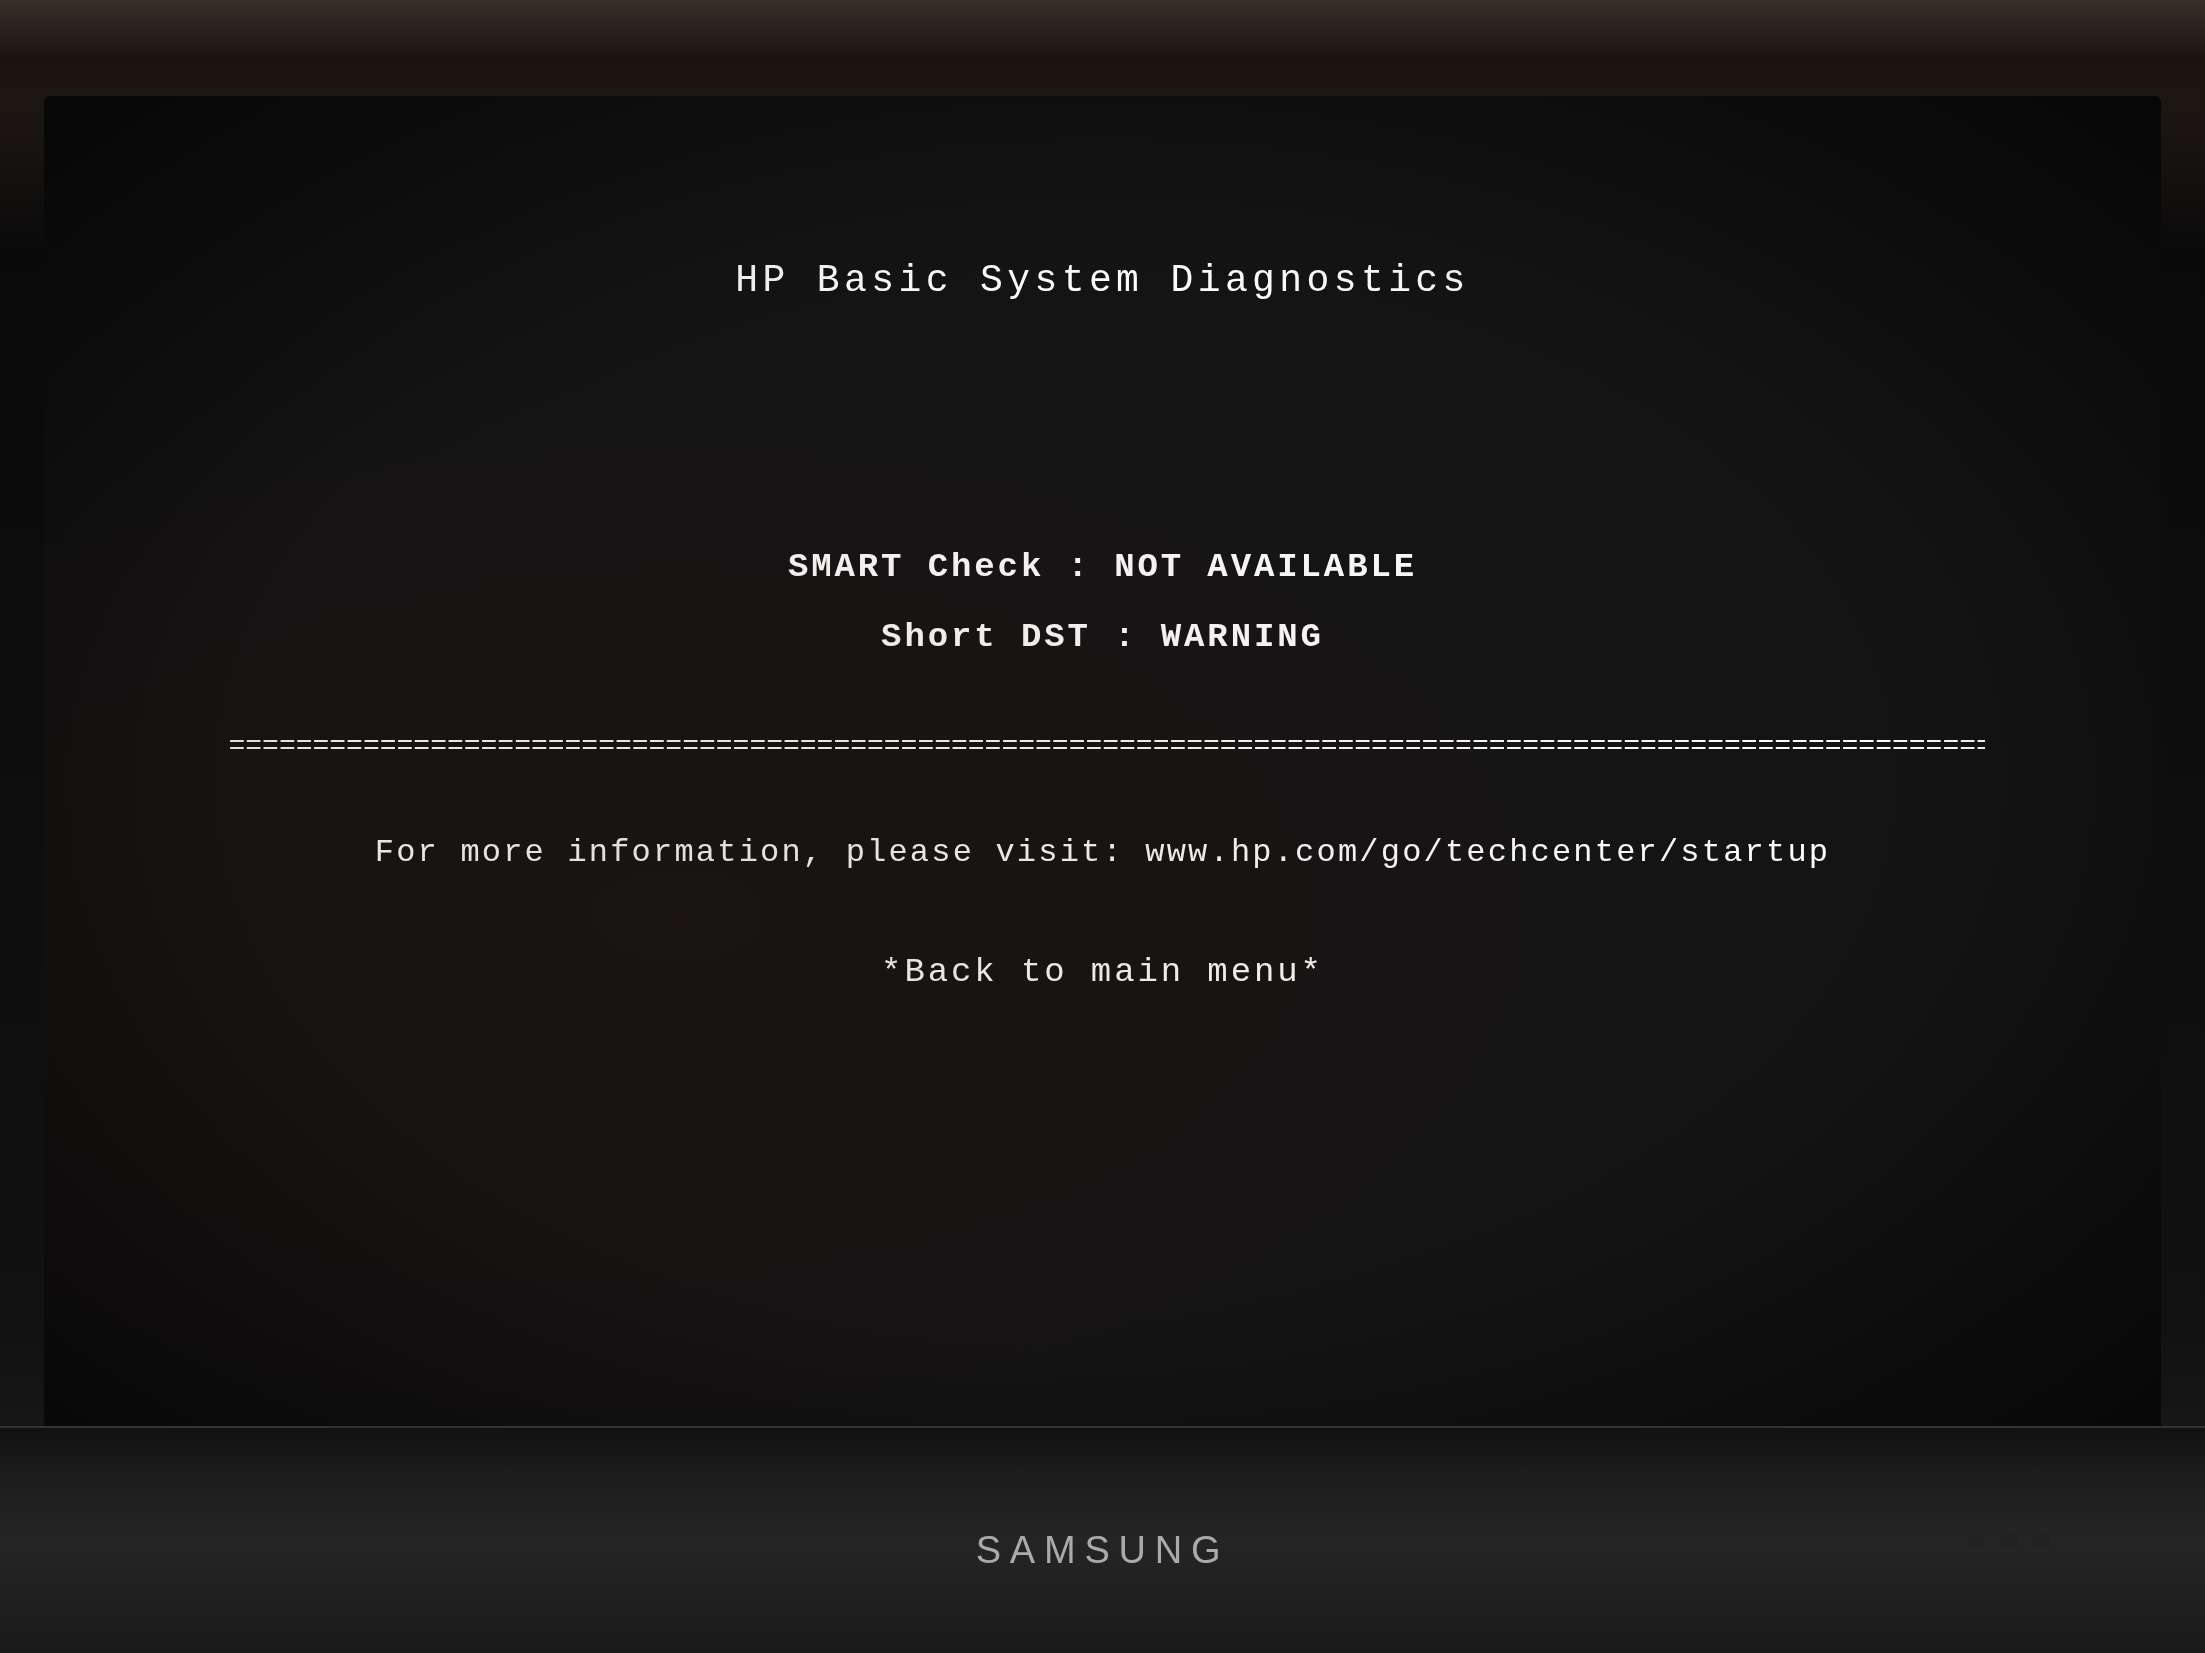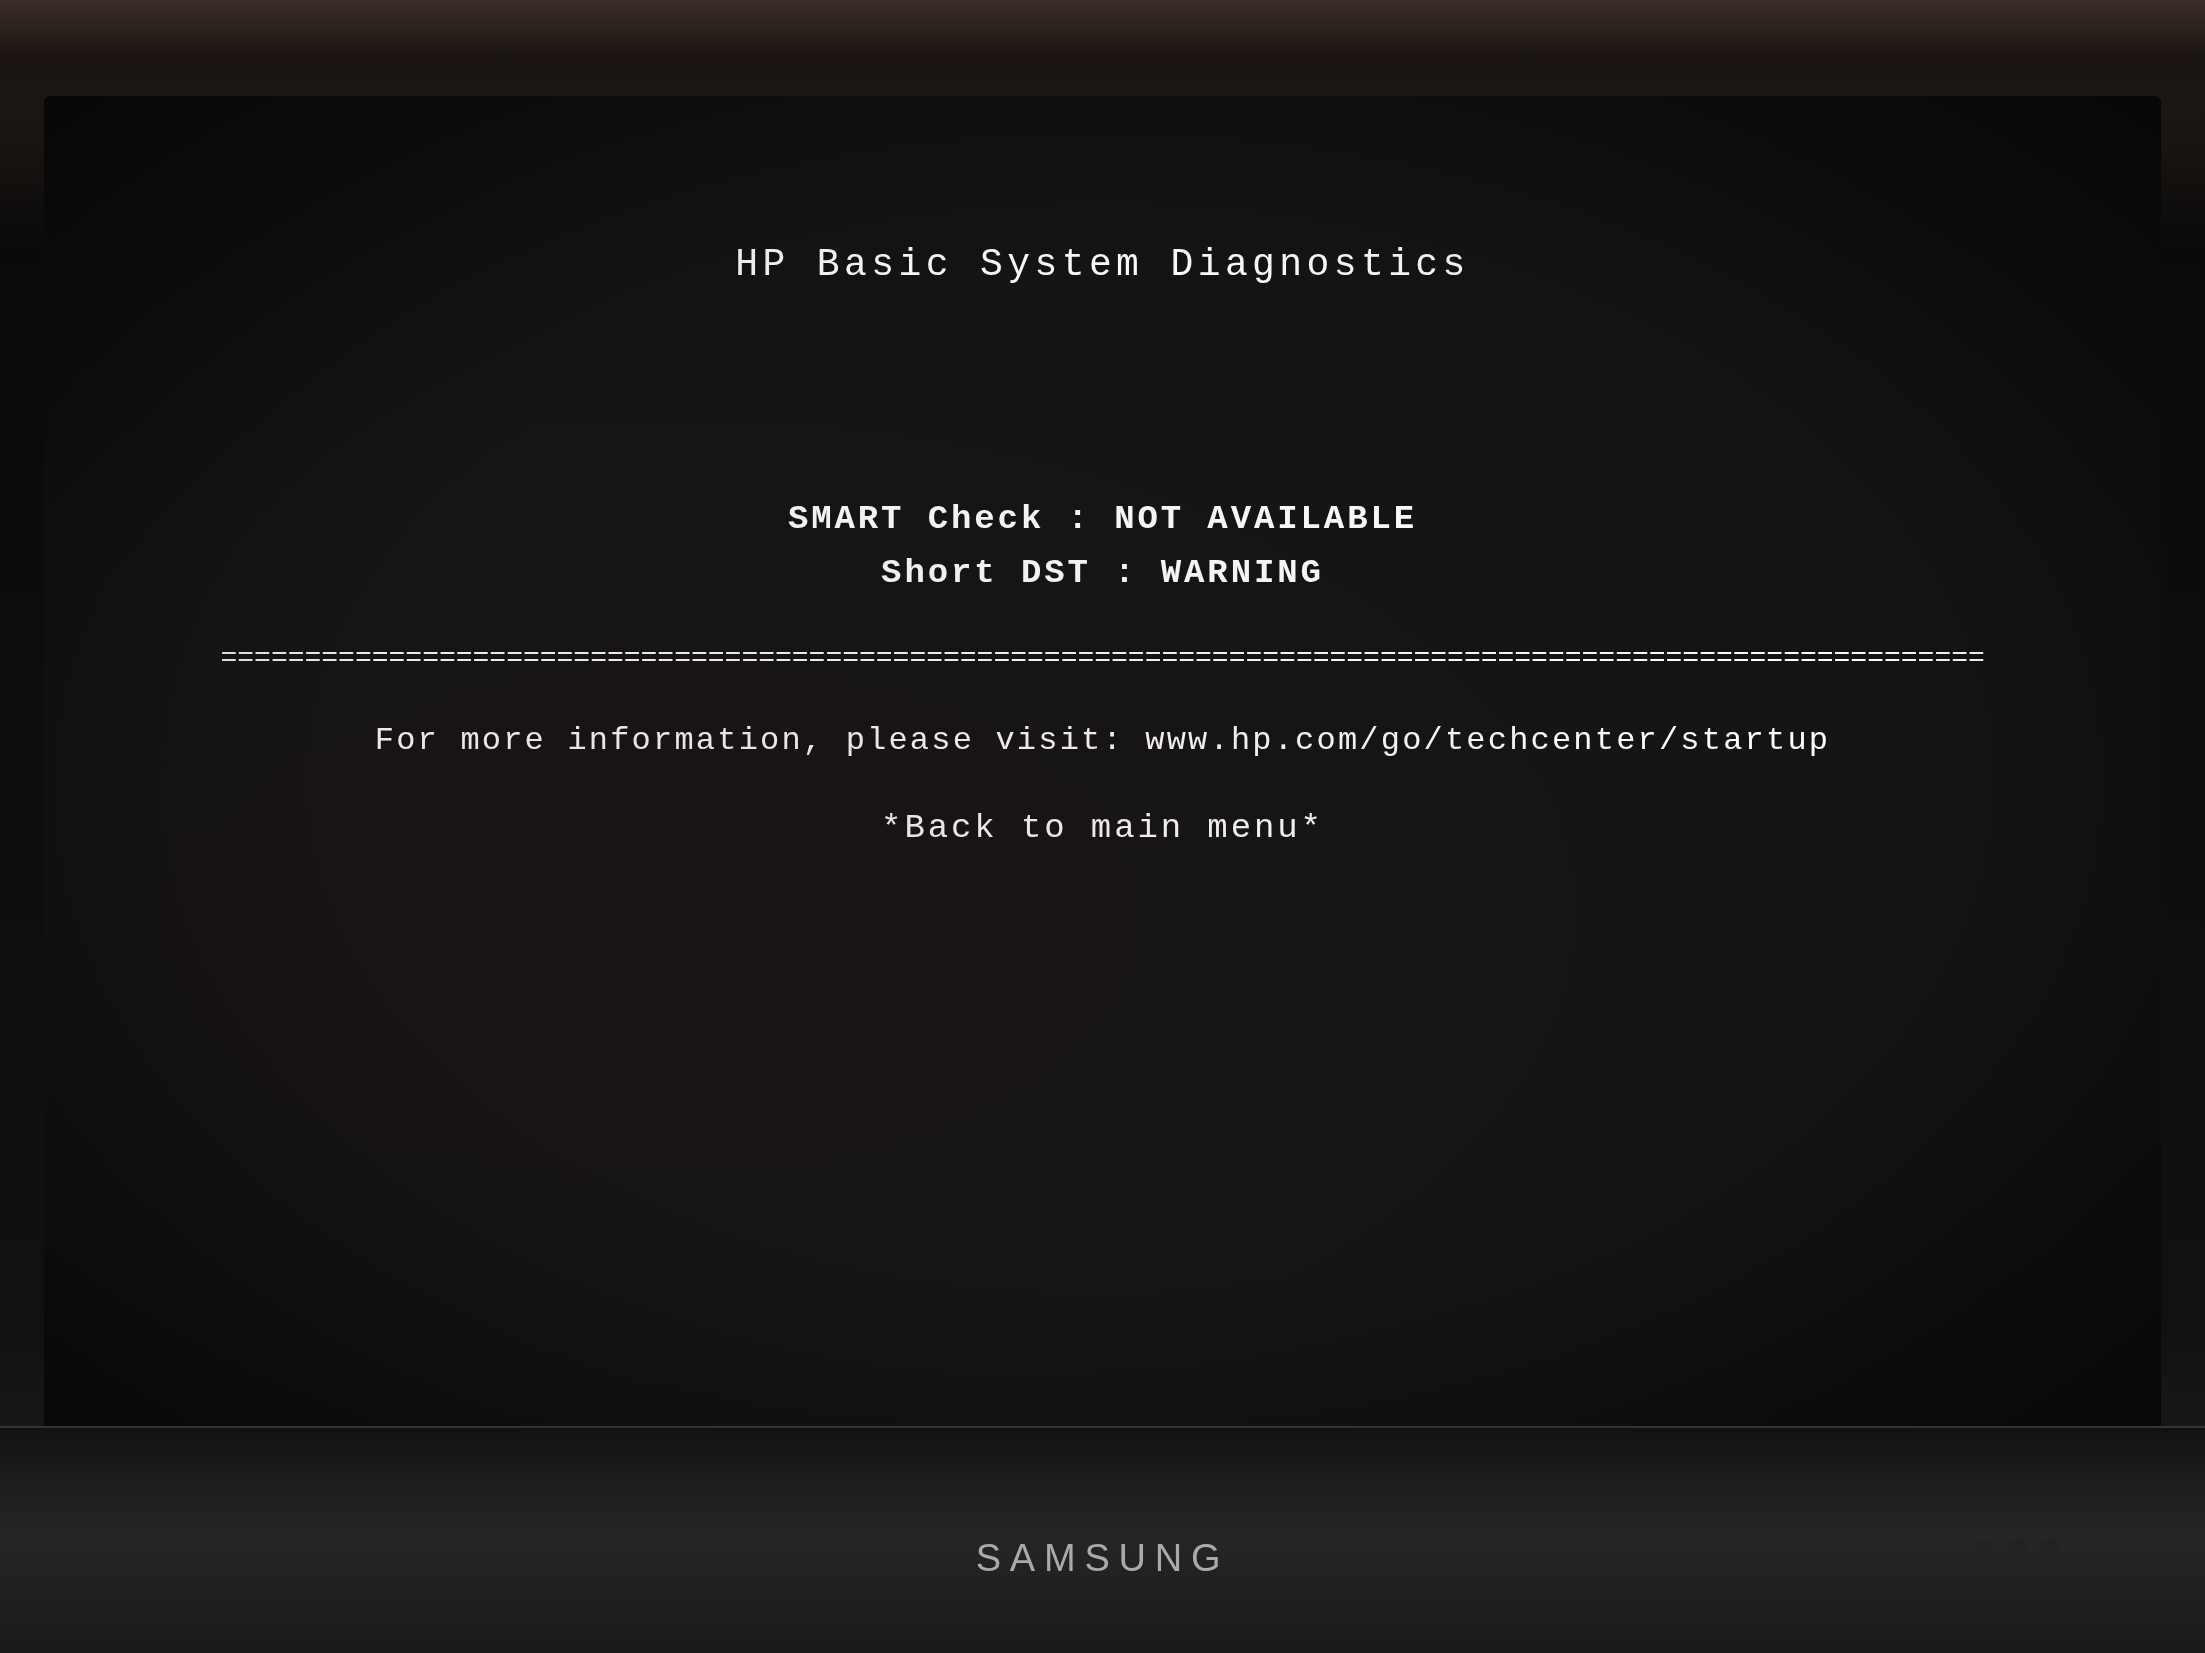--- a/index.html
+++ b/index.html
@@ -1,17 +1,17 @@
 <!DOCTYPE html>
 <html style="font-size:11.8px"><head>
   <meta charset="utf-8">
   <style>
     * {
       margin: 0;
-      padding: 0;
+      padding: 8px;
       box-sizing: border-box;
     }
 
     body {
       width: 2205px;
       height: 1654px;
       background: #1a1a1a;
       overflow: hidden;
       font-family: 'Courier New', Courier, monospace;
     }

